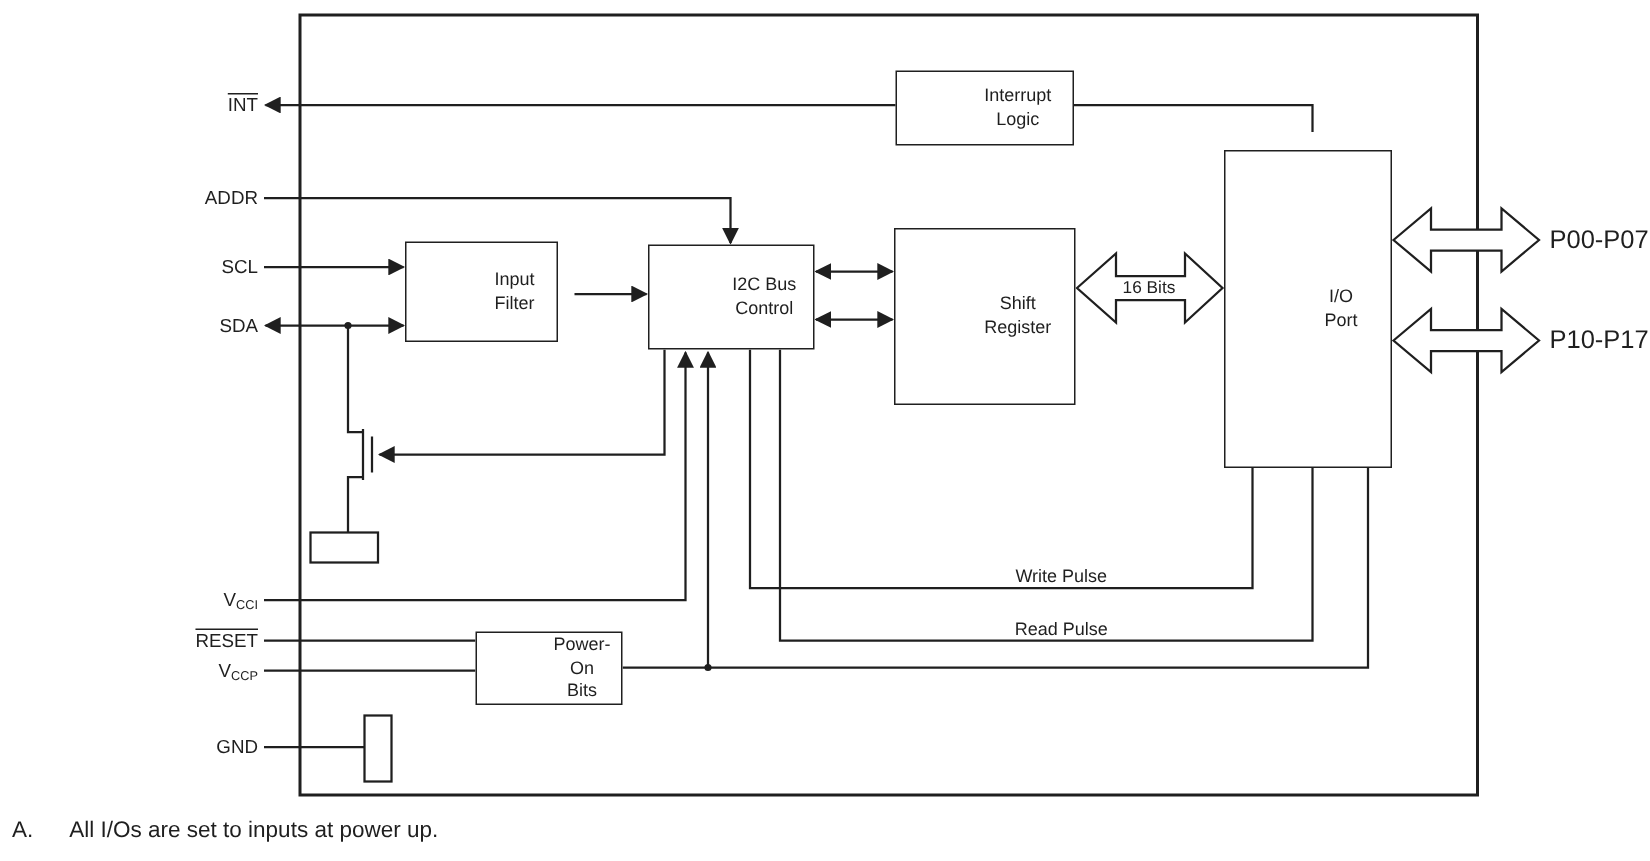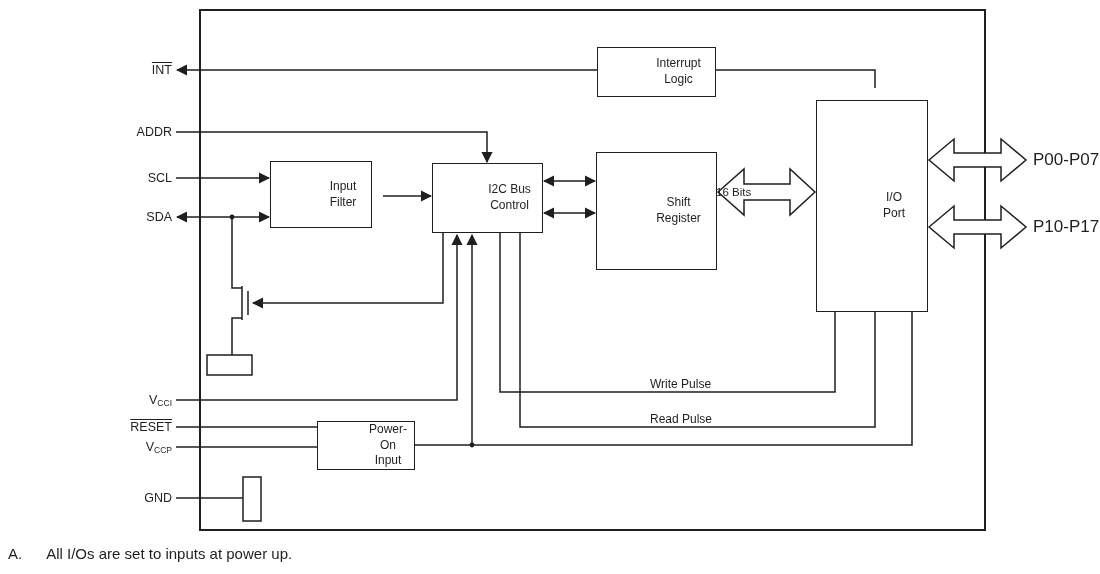--- a/index.html
+++ b/index.html
@@ -32,21 +32,21 @@
   .overline { text-decoration:overline; }
   .sub { font-size:8.5px; vertical-align:-2px; }
 
   .portlabel {
     position:absolute; font-size:17px; line-height:16px;
     color:#1f1f1f; white-space:nowrap;
   }
 
   .wirelabel {
     position:absolute; font-size:12px; line-height:14px;
-    text-align:left; color:#1f1f1f; white-space:nowrap;
+    text-align:center; color:#1f1f1f; white-space:nowrap;
   }
   .buslabel { font-size:11.5px; }
 
   .footnote {
     position:absolute; left:8px; top:545px;
     font-size:15px; color:#1f1f1f; white-space:nowrap;
   }
   .footnote .marker { display:inline-block; margin-right:24px; }
 </style>
 </head>
@@ -113,21 +113,21 @@
   <div class="block" style="left:597px; top:47px; width:119px; height:50px;">Interrupt Logic</div>
   <div class="block" style="left:270px; top:161px; width:102px; height:67px;">Input
 Filter</div>
   <div class="block" style="left:432px; top:163px; width:111px; height:70px;">I2C Bus
 Control</div>
   <div class="block" style="left:596px; top:152px; width:121px; height:118px;">Shift
 Register</div>
   <div class="block" style="left:816px; top:88px; width:112px; height:212px;margin-top:12px;">I/O
 Port</div>
   <div class="block" style="left:317px; top:421px; width:98px; height:49px;">Power-On
-Input</div>
+Bits</div>
 
   <div class="pinlabel" style="top:62px;">
     <span class="overline">INT</span>
   </div>
   <div class="pinlabel" style="top:124px;">ADDR</div>
   <div class="pinlabel" style="top:170px;">SCL</div>
   <div class="pinlabel" style="top:209px;">SDA</div>
   <div class="pinlabel" style="top:392px;">
     <span>V</span><span class="sub">CCI</span>
   </div>

